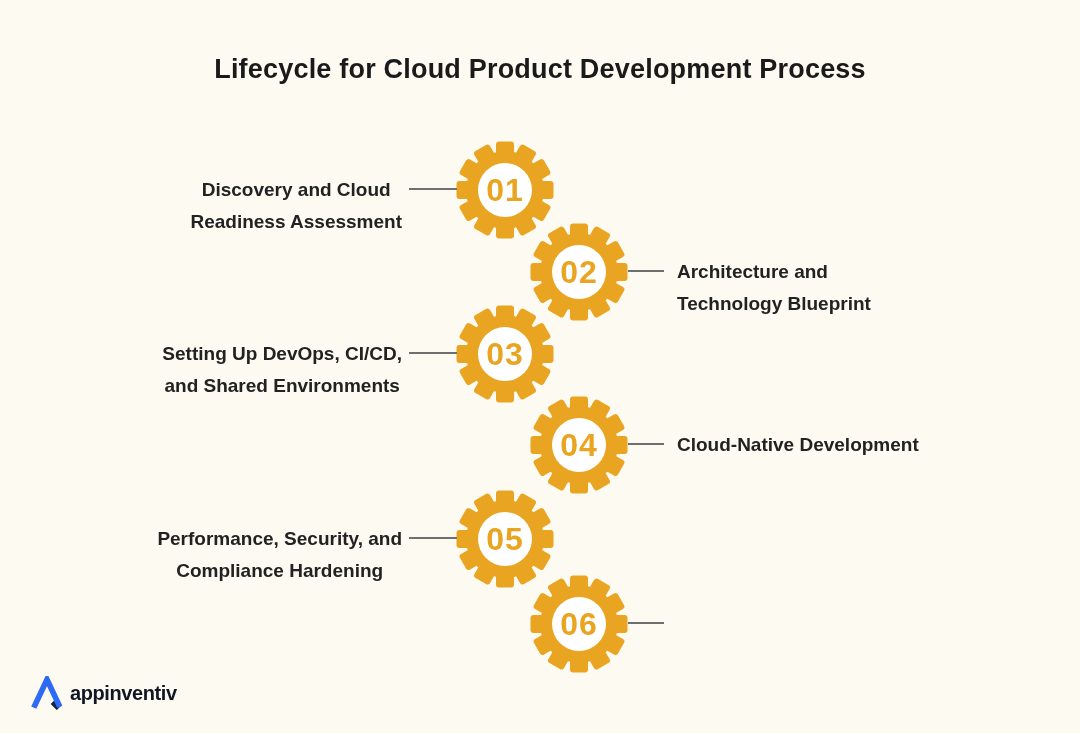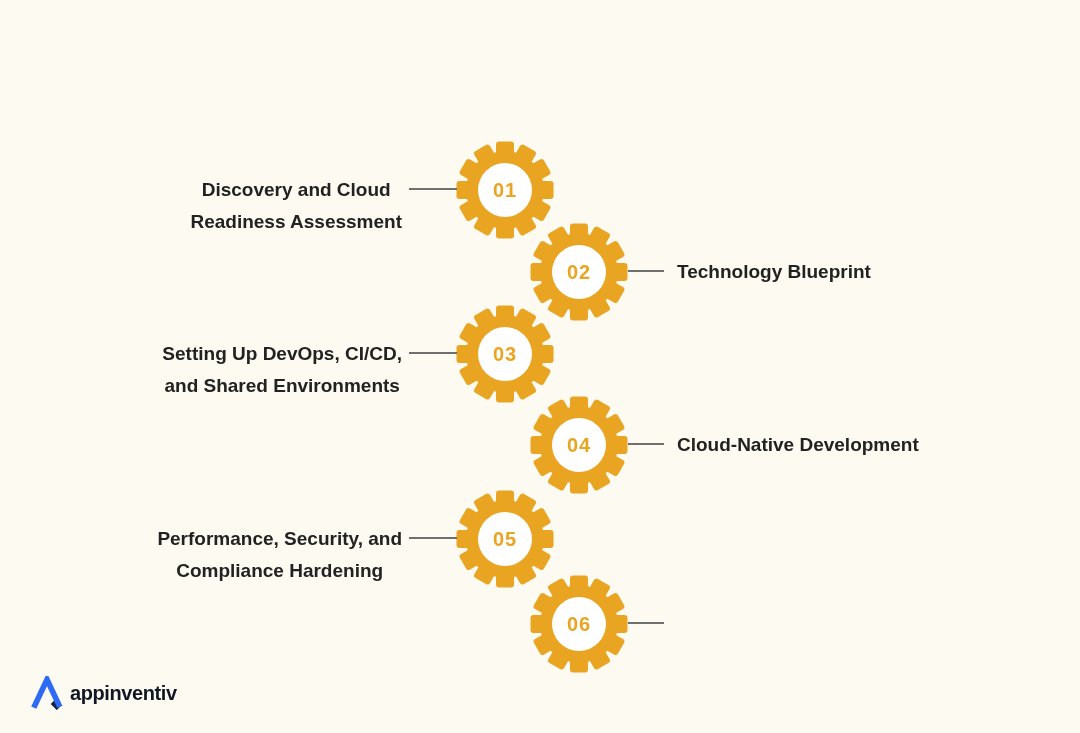--- a/index.html
+++ b/index.html
@@ -20,21 +20,21 @@
     letter-spacing:.2px;
     color:#1A1A1A;
   }
   .gear-wrap{position:absolute;width:98px;height:98px;}
   .gear{position:absolute;left:0;top:0;width:98px;height:98px;display:block;}
   .gear-part{fill:var(--gear,#E9A521);}
   .gear-inner{fill:#FFFFFF;}
   .gear-num{
     position:absolute;inset:0;
     display:flex;align-items:center;justify-content:center;
-    font-size:20px;font-weight:700;letter-spacing:1px;
+    font-size:32px;font-weight:700;letter-spacing:1px;
     color:var(--gear,#E9A521);
   }
   .connector{
     position:absolute;height:2px;
     background:var(--connector,#6F6F6F);
   }
   .label{
     position:absolute;
     font-size:19px;line-height:32px;font-weight:600;
     color:#222222;
@@ -50,20 +50,21 @@
   .logo-text{
     font-size:20px;font-weight:600;letter-spacing:-0.4px;
     color:#101623;
   }
 </style>
 </head>
 <body>
 
 <div class="canvas">
 
+  <div class="title">Lifecycle for Cloud Product Development Process</div>
 
   <div>
     <div class="gear-wrap" style="left:456px;top:141px;">
       <svg class="gear" viewBox="-49 -49 98 98">
           <rect x="-9" y="-48.5" width="18" height="17" rx="3" transform="rotate(0)" class="gear-part"></rect>
           <rect x="-9" y="-48.5" width="18" height="17" rx="3" transform="rotate(30)" class="gear-part"></rect>
           <rect x="-9" y="-48.5" width="18" height="17" rx="3" transform="rotate(60)" class="gear-part"></rect>
           <rect x="-9" y="-48.5" width="18" height="17" rx="3" transform="rotate(90)" class="gear-part"></rect>
           <rect x="-9" y="-48.5" width="18" height="17" rx="3" transform="rotate(120)" class="gear-part"></rect>
           <rect x="-9" y="-48.5" width="18" height="17" rx="3" transform="rotate(150)" class="gear-part"></rect>
@@ -100,20 +101,21 @@
           <rect x="-9" y="-48.5" width="18" height="17" rx="3" transform="rotate(270)" class="gear-part"></rect>
           <rect x="-9" y="-48.5" width="18" height="17" rx="3" transform="rotate(300)" class="gear-part"></rect>
           <rect x="-9" y="-48.5" width="18" height="17" rx="3" transform="rotate(330)" class="gear-part"></rect>
           <circle r="39" class="gear-part"></circle>
           <circle r="27" class="gear-inner"></circle>
         </svg>
       <div class="gear-num">02</div>
     </div>
     <div class="connector" style="left:628px;top:270px;width:36px;"></div>
     <div class="label right" style="left:677px;top:256px;">
+      <div>Architecture and</div>
       <div>Technology Blueprint</div>
     </div>
   </div>
 
   <div>
     <div class="gear-wrap" style="left:456px;top:305px;">
       <svg class="gear" viewBox="-49 -49 98 98">
           <rect x="-9" y="-48.5" width="18" height="17" rx="3" transform="rotate(0)" class="gear-part"></rect>
           <rect x="-9" y="-48.5" width="18" height="17" rx="3" transform="rotate(30)" class="gear-part"></rect>
           <rect x="-9" y="-48.5" width="18" height="17" rx="3" transform="rotate(60)" class="gear-part"></rect>

